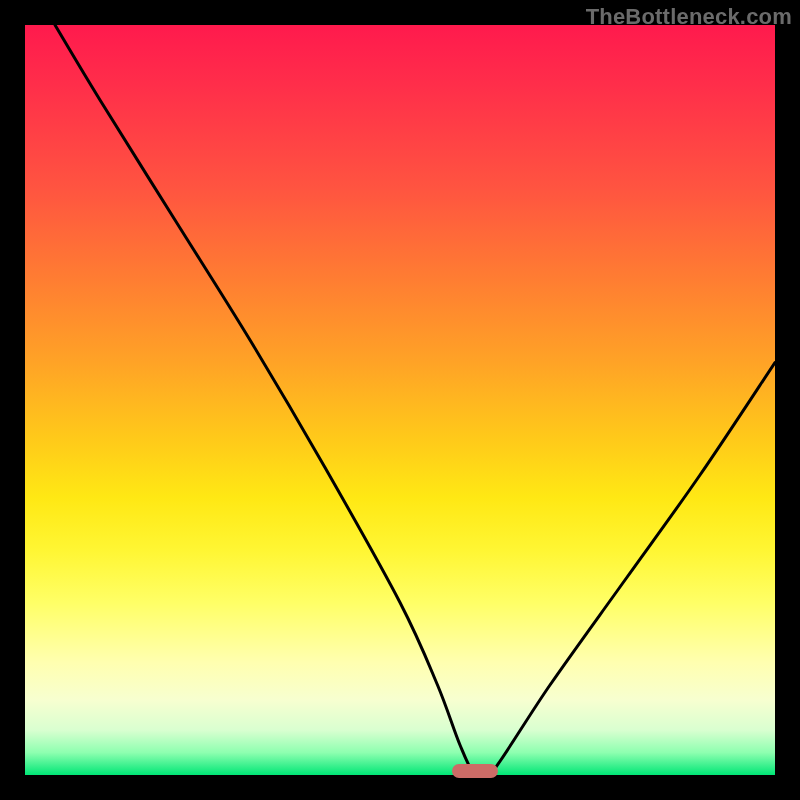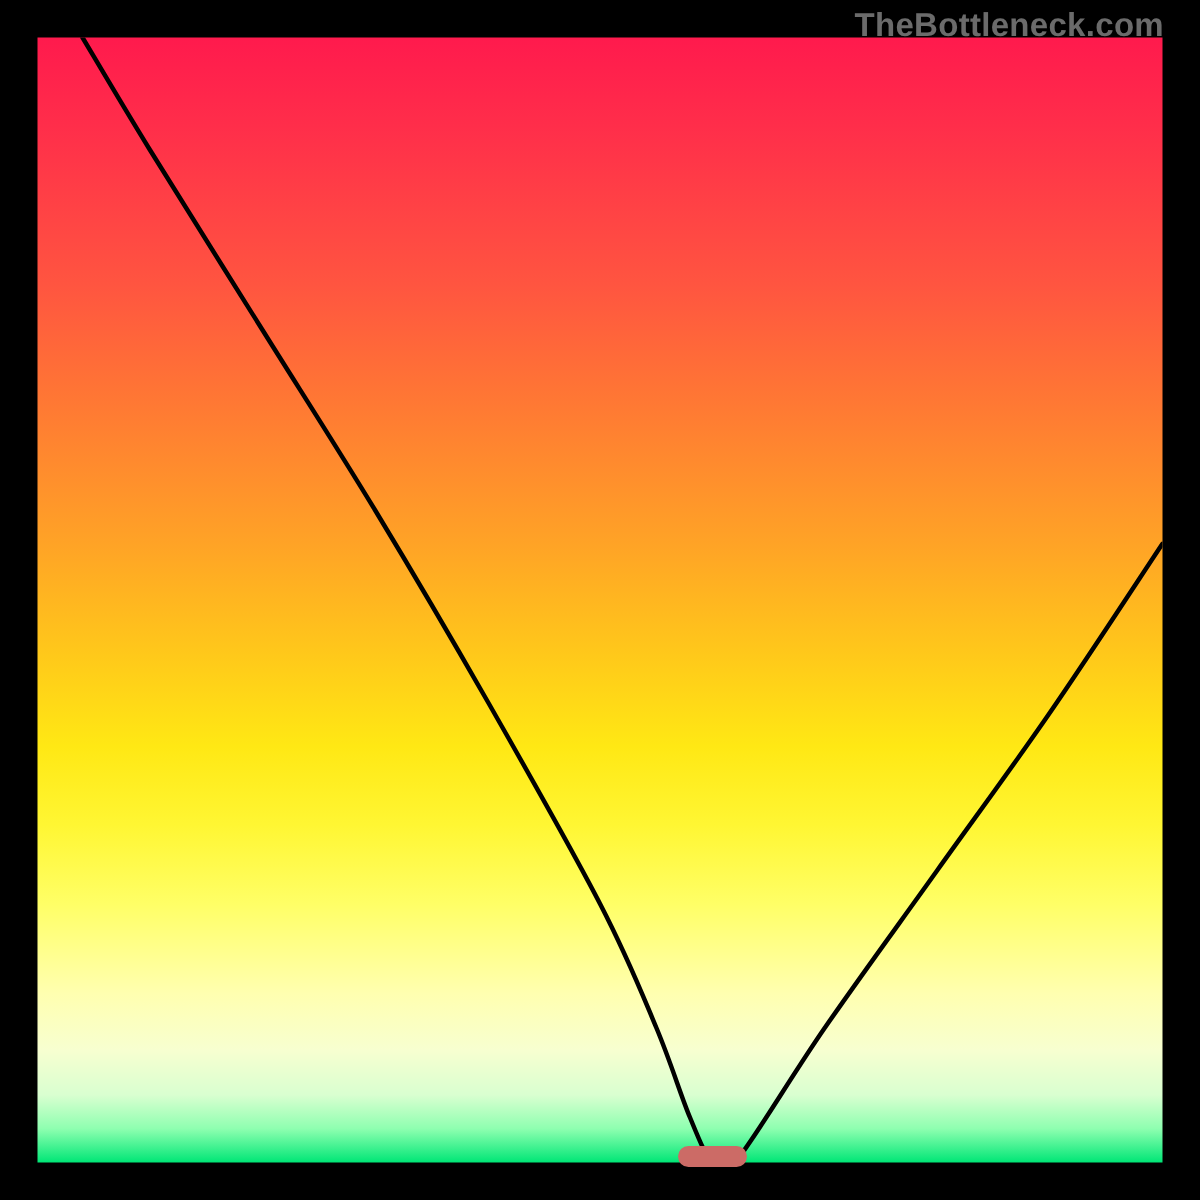--- a/index.html
+++ b/index.html
@@ -29,21 +29,21 @@
       #ffffb0 85%,
       #f7ffd0 90%,
       #d9ffd0 94%,
       #8effb0 97%,
       #00e676 100%
     );
   }
   .watermark {
     position: absolute;
     top: 4px;
-    right: 24px;
+    right: 8px;
     font-family: Arial, Helvetica, sans-serif;
     font-size: 22px;
     font-weight: 600;
     color: #6b6b6b;
     letter-spacing: 0.2px;
     user-select: none;
   }
   .curve {
     position: absolute;
     left: 0;

